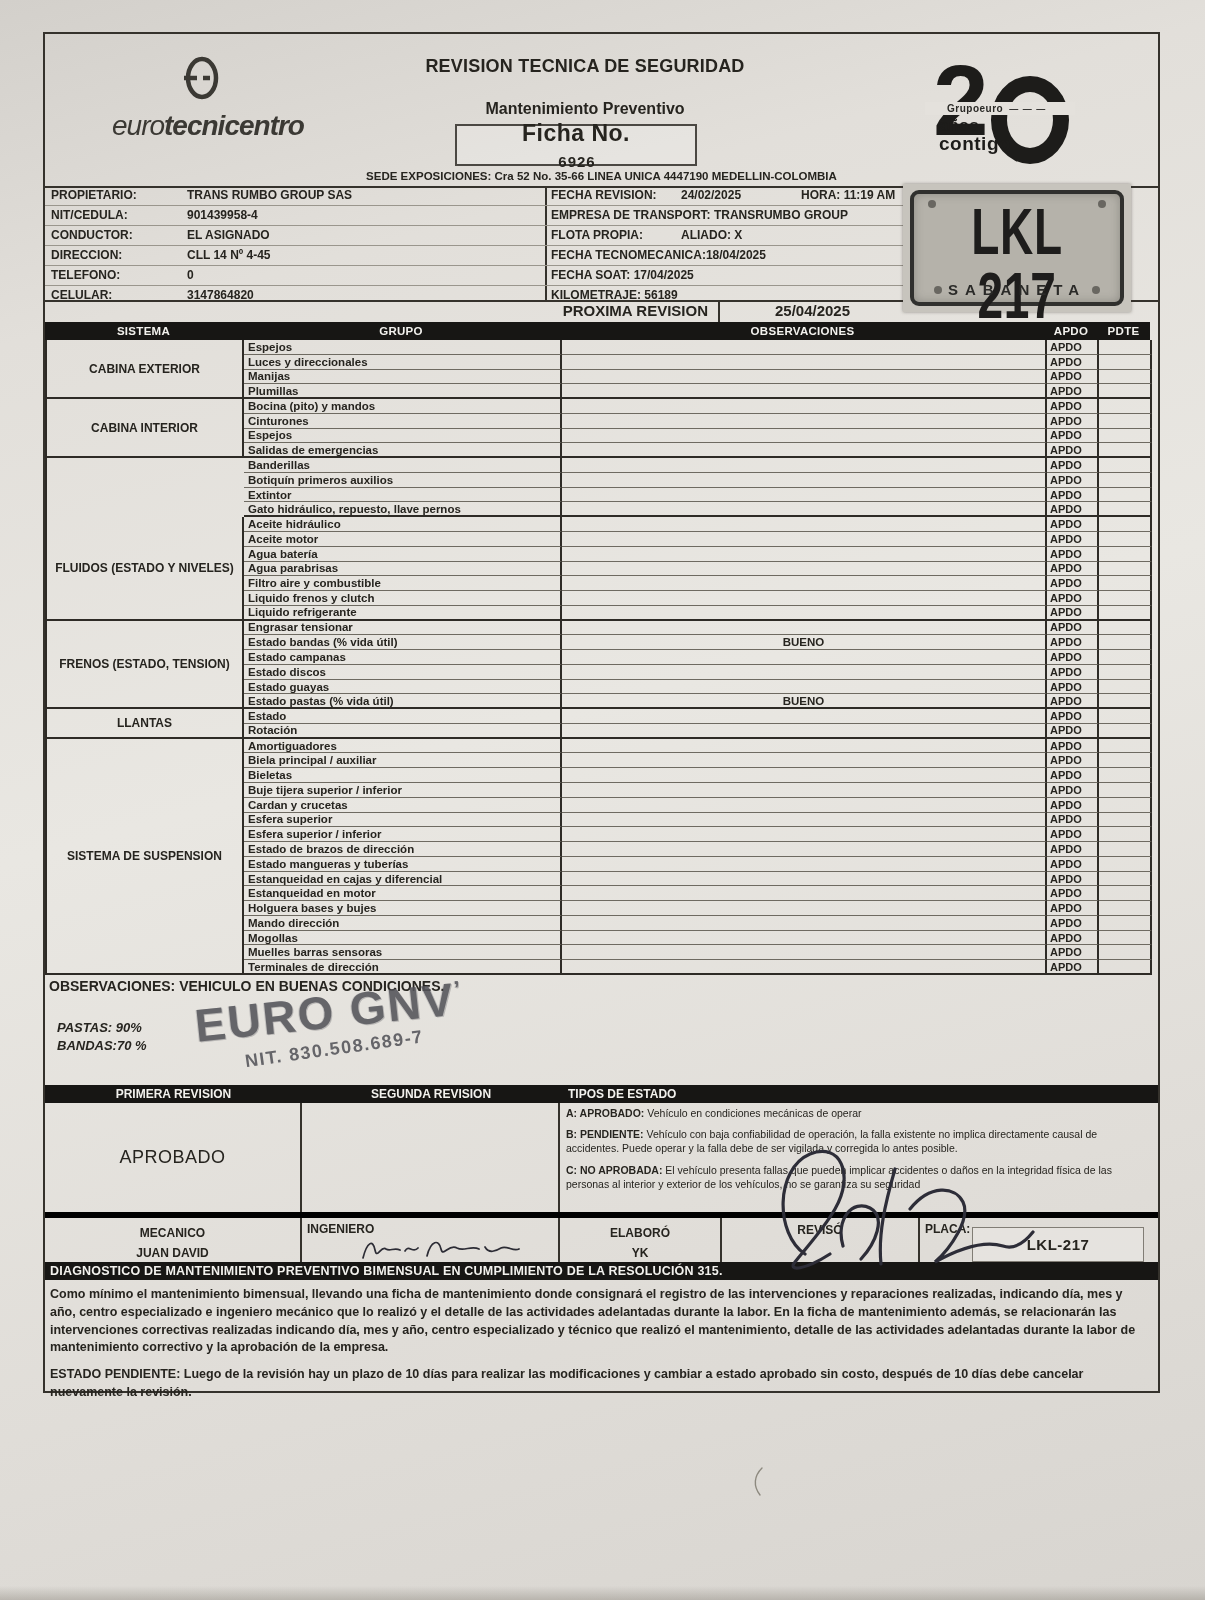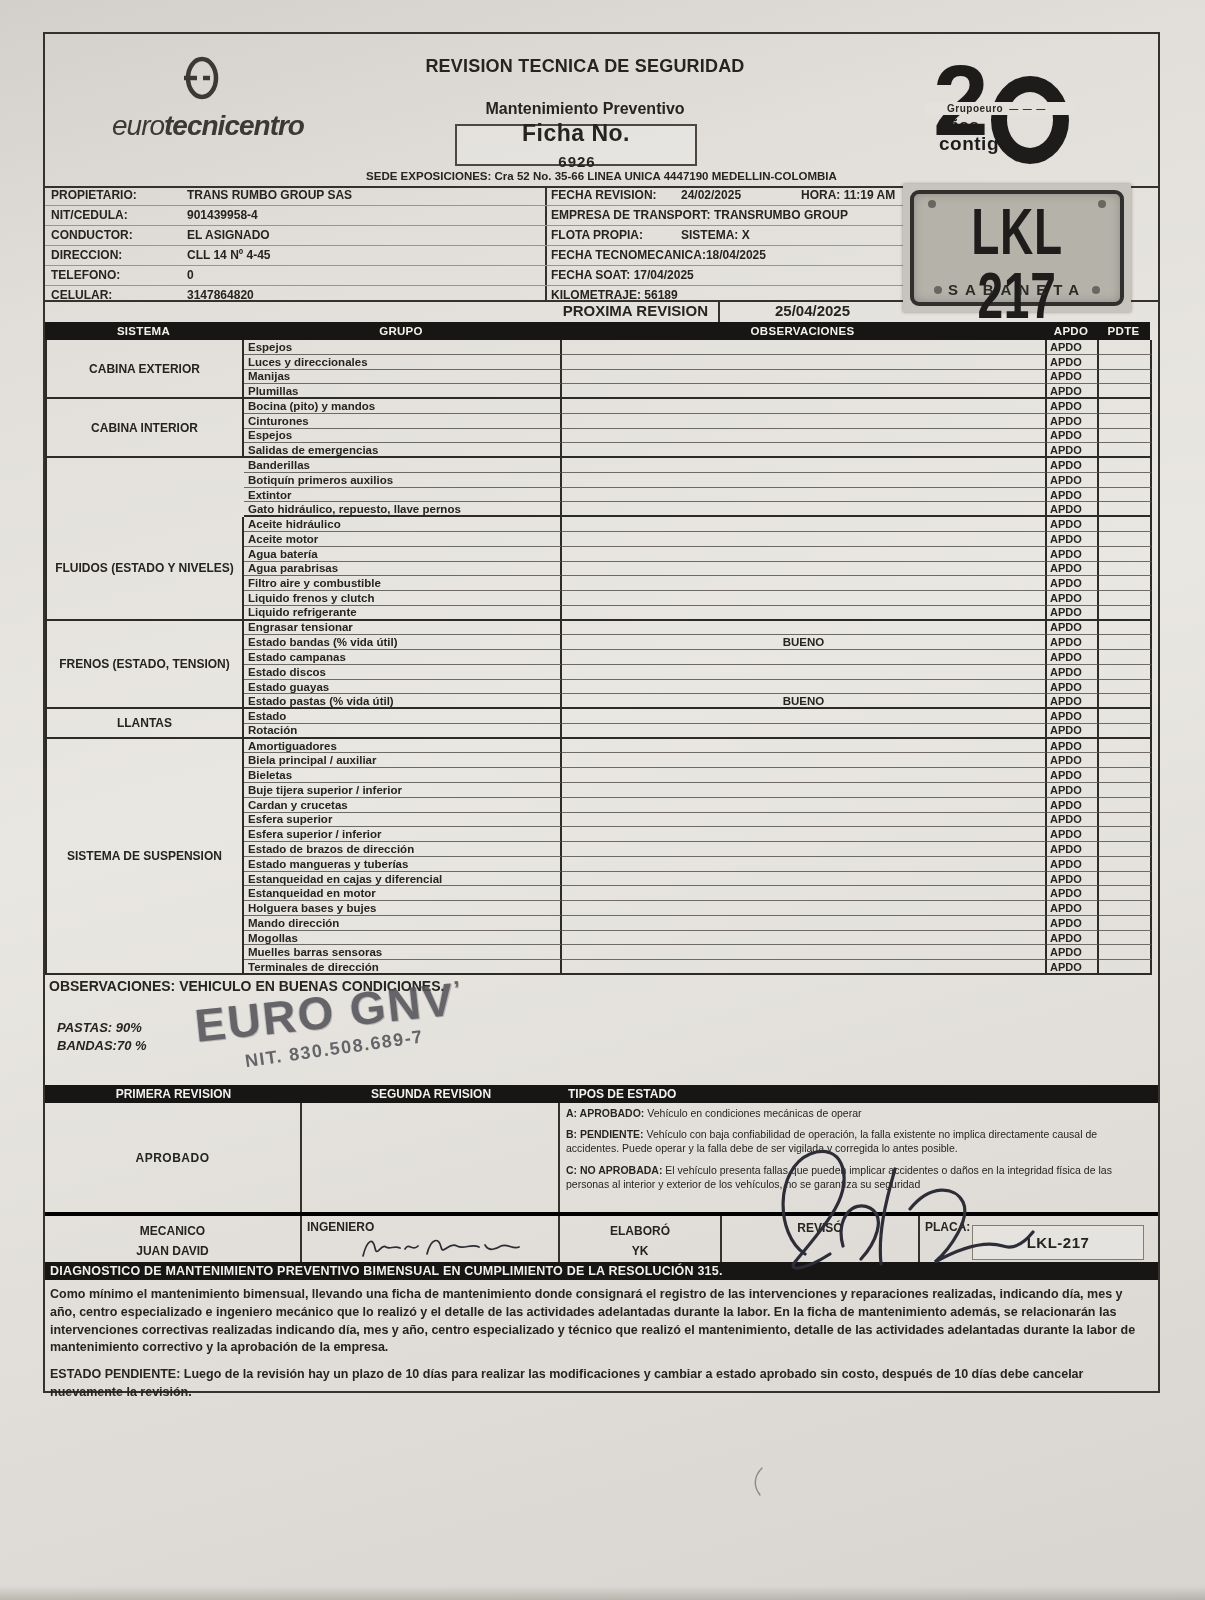--- a/index.html
+++ b/index.html
@@ -108,28 +108,28 @@
     text-shadow:1px 1px 0 rgba(84,84,90,.35), -1px 0 0 rgba(84,84,90,.25);}
   .stamp-mark{font-size:22px;font-weight:900;vertical-align:18px;}
   .stamp-nit{font-size:18px;font-weight:700;margin-left:46px;margin-top:-2px;transform:rotate(-2deg);letter-spacing:1.5px;}
 
   
   .bar{background:#171614;color:#f2f1ed;font-weight:800;z-index:3;}
   .bar-prim{left:0;top:1051px;width:257px;height:18px;font-size:12px;text-align:center;line-height:18px;}
   .bar-seg{left:257px;top:1051px;width:258px;height:18px;font-size:12px;text-align:center;line-height:18px;}
   .bar-tip{left:515px;top:1051px;width:598px;height:18px;font-size:12px;line-height:18px;padding-left:8px;box-sizing:border-box;text-align:left;}
   .cell-prim{left:0;top:1069px;width:257px;height:109px;border-right:2px solid #35322c;box-sizing:border-box;
-    display:flex;align-items:center;justify-content:center;font-size:12px;font-weight:700;letter-spacing:.5px;}
+    display:flex;align-items:center;justify-content:center;font-size:18px;font-weight:400;letter-spacing:.5px;}
   .cell-seg{left:257px;top:1069px;width:258px;height:109px;border-right:2px solid #35322c;box-sizing:border-box;}
   .cell-tip{left:515px;top:1069px;width:598px;height:109px;box-sizing:border-box;padding:3px 8px 0 6px;}
   .tipo-line{font-size:10.5px;line-height:1.35;margin-bottom:7px;font-weight:400;}
   .tipo-prefix{font-weight:800;}
 
   
-  .sig-row{left:0;top:1178px;width:1113px;height:50px;border-top:4px solid #000000;box-sizing:border-box;padding-left:41px;}
+  .sig-row{left:0;top:1178px;width:1113px;height:50px;border-top:6px solid #000000;box-sizing:border-box;padding-left:41px;}
   .sig-cell{position:absolute;top:0;height:48px;border-right:2px solid #35322c;box-sizing:border-box;}
   .sc-mec{left:0;width:257px;text-align:center;font-size:12px;font-weight:800;line-height:1.7;padding-top:5px;}
   .sc-ing{left:257px;width:258px;}
   .sc-ela{left:515px;width:162px;text-align:center;font-size:12px;font-weight:800;line-height:1.7;padding-top:5px;}
   .sc-rev{left:677px;width:198px;text-align:center;font-size:12px;font-weight:800;padding-top:5px;}
   .sc-pla{left:875px;width:238px;border-right:none;}
   .sig-label{position:absolute;left:5px;top:4px;font-size:12px;font-weight:800;}
   .placa-box{position:absolute;left:52px;top:9px;width:170px;height:33px;border:1px solid #817d75;
     background:rgba(255,255,255,.22);display:flex;align-items:center;justify-content:center;
     font-size:15px;font-weight:800;letter-spacing:.5px;}
@@ -207,21 +207,21 @@
       <div class="info-row">
         <span class="rev-label">FECHA REVISION:</span>
         <span class="rev-value">24/02/2025</span>
         <span class="rev-extra">HORA: 11:19 AM</span>
       </div>
       <div class="info-row">
         <span class="rev-label">EMPRESA DE TRANSPORT: TRANSRUMBO GROUP</span>
       </div>
       <div class="info-row">
         <span class="rev-label">FLOTA PROPIA:</span>
-        <span class="rev-value">SISTEMA: X</span>
+        <span class="rev-value">ALIADO: X</span>
       </div>
       <div class="info-row">
         <span class="rev-label">FECHA TECNOMECANICA:18/04/2025</span>
       </div>
       <div class="info-row">
         <span class="rev-label">FECHA SOAT: 17/04/2025</span>
       </div>
       <div class="info-row">
         <span class="rev-label">KILOMETRAJE: 56189</span>
       </div>

